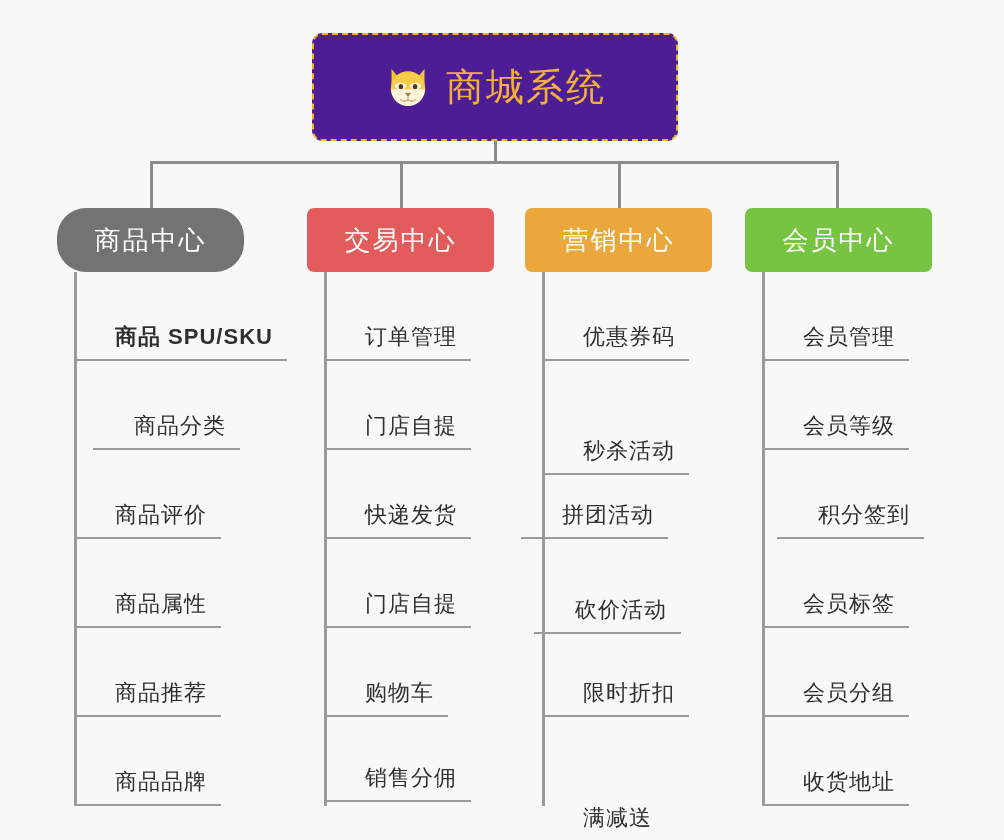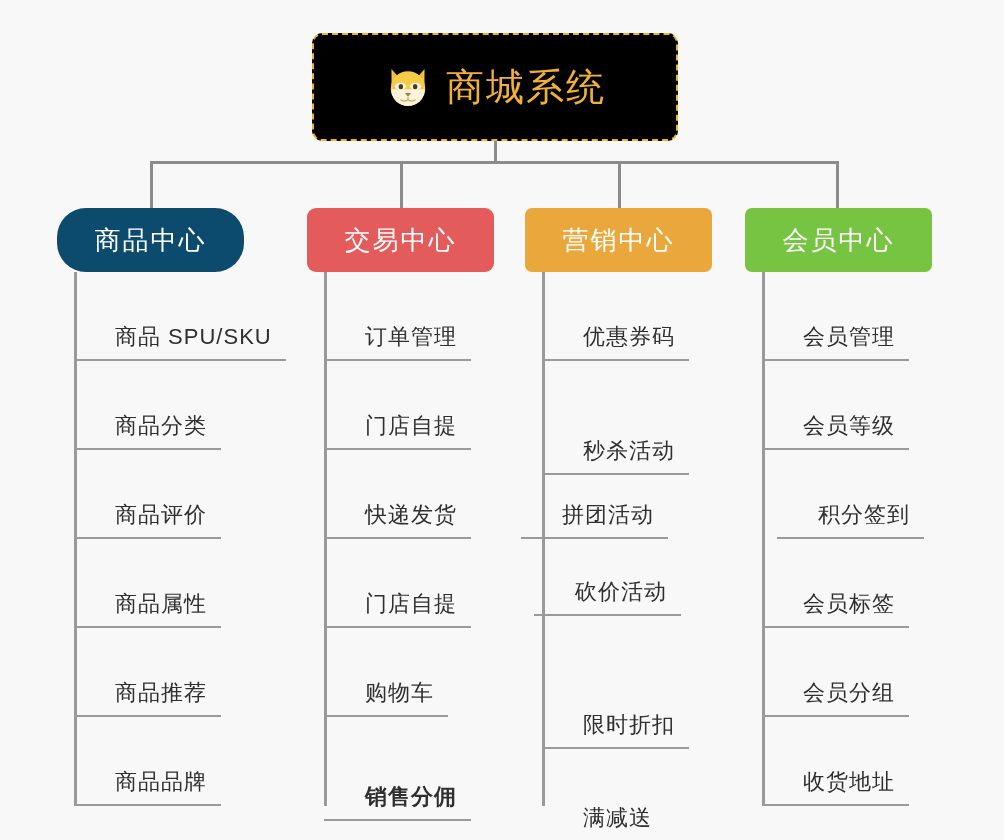--- a/index.html
+++ b/index.html
@@ -112,21 +112,21 @@
     letter-spacing: 1px;
     display: inline-block;
     padding-left: 33px;
   }
 </style>
 </head>
 <body style="background: rgb(248, 248, 248);">
 
 <div id="canvas">
 
-  <div class="root-node" style="border-color: rgb(240, 180, 41); background: #000000;">
+  <div class="root-node" style="border-color: rgb(240, 180, 41); background: #4c1d95;">
     <svg class="dog-icon" viewBox="0 0 64 64">
       <path d="M10 8 L10 30 L22 22 Z" fill="#f5c342"></path>
       <path d="M54 8 L54 30 L42 22 Z" fill="#f5c342"></path>
       <path d="M13 13 L13 27 L21 22 Z" fill="#efb730"></path>
       <path d="M51 13 L51 27 L43 22 Z" fill="#efb730"></path>
       <circle cx="32" cy="34" r="23" fill="#f7cb45"></circle>
       <path d="M9.6 35 a22.4 22.4 0 0 0 44.8 0 z" fill="#fdf3db"></path>
       <ellipse cx="22" cy="31" rx="7.5" ry="4.6" fill="#fdf6e4"></ellipse>
       <ellipse cx="42" cy="31" rx="7.5" ry="4.6" fill="#fdf6e4"></ellipse>
       <ellipse cx="22.5" cy="31.5" rx="3.1" ry="3.4" fill="#4a3a21"></ellipse>
@@ -139,39 +139,39 @@
     <span class="root-label" style="color: rgb(242, 176, 58);">商城系统</span>
   </div>
 
   <div class="conn conn-v" style="left: 494px; top: 141px; height: 22px; background: rgb(140, 140, 140);"></div>
   <div class="conn conn-h" style="left: 150px; top: 161px; width: 688px; background: rgb(140, 140, 140);"></div>
   <div class="conn conn-v" style="left: 150px; top: 161px; height: 48px; background: rgb(140, 140, 140);"></div>
   <div class="conn conn-v" style="left: 400px; top: 161px; height: 48px; background: rgb(140, 140, 140);"></div>
   <div class="conn conn-v" style="left: 618px; top: 161px; height: 48px; background: rgb(140, 140, 140);"></div>
   <div class="conn conn-v" style="left: 836px; top: 161px; height: 48px; background: rgb(140, 140, 140);"></div>
 
-  <div class="cat-box" style="left: 57px; background: #0c4a6e; border-radius: 29px;">
+  <div class="cat-box" style="left: 57px; background: #737373; border-radius: 29px;">
     <span class="cat-label">商品中心</span>
   </div>
-  <div class="cat-box" style="left: 307px; background: rgb(227, 91, 91); border-radius: 9px;">
+  <div class="cat-box" style="left: 307px; background: rgb(227, 91, 91);">
     <span class="cat-label">交易中心</span>
   </div>
   <div class="cat-box" style="left: 525px; background: rgb(234, 168, 60);">
     <span class="cat-label">营销中心</span>
   </div>
   <div class="cat-box" style="left: 745px; background: rgb(118, 196, 66);">
     <span class="cat-label">会员中心</span>
   </div>
 
   <div class="column" style="left:74px;">
     <div class="col-spine" style="height: 534px;"></div>
-  <div class="leaf" style="top: 0px;">
+  <div class="leaf" style="top: 0px; font-weight: bold;">
         <div class="leaf-inner"><span class="leaf-text">商品 SPU/SKU</span></div>
       </div>
-      <div class="leaf" style="top: 89px;">
+      <div class="leaf" style="top: 89px; margin-left: 19px;">
         <div class="leaf-inner"><span class="leaf-text">商品分类</span></div>
       </div>
       <div class="leaf" style="top: 178px;">
         <div class="leaf-inner"><span class="leaf-text">商品评价</span></div>
       </div>
       <div class="leaf" style="top: 267px; justify-content: flex-end;">
         <div class="leaf-inner"><span class="leaf-text">商品属性</span></div>
       </div>
       <div class="leaf" style="top: 356px;">
         <div class="leaf-inner"><span class="leaf-text">商品推荐</span></div>
@@ -190,39 +190,39 @@
       </div>
       <div class="leaf" style="top: 178px;">
         <div class="leaf-inner"><span class="leaf-text">快递发货</span></div>
       </div>
       <div class="leaf" style="top: 267px;">
         <div class="leaf-inner"><span class="leaf-text">门店自提</span></div>
       </div>
       <div class="leaf" style="top: 356px;">
         <div class="leaf-inner"><span class="leaf-text">购物车</span></div>
       </div>
-      <div class="leaf" style="top: 460px; font-weight: bold;">
+      <div class="leaf" style="top: 441px;">
         <div class="leaf-inner"><span class="leaf-text">销售分佣</span></div>
       </div>
     </div>
   <div class="column" style="left:542px;">
     <div class="col-spine" style="height: 534px;"></div>
   <div class="leaf" style="top: 0px;">
         <div class="leaf-inner"><span class="leaf-text">优惠券码</span></div>
       </div>
       <div class="leaf" style="top: 89px; margin-top: 25px;">
         <div class="leaf-inner"><span class="leaf-text">秒杀活动</span></div>
       </div>
       <div class="leaf" style="top: 178px; padding-left: 12px;">
         <div class="leaf-inner"><span class="leaf-text">拼团活动</span></div>
       </div>
-      <div class="leaf" style="top: 255px; padding-left: 25px;">
+      <div class="leaf" style="top: 273px; padding-left: 25px;">
         <div class="leaf-inner"><span class="leaf-text">砍价活动</span></div>
       </div>
-      <div class="leaf" style="top: 356px; margin-top: 32px;">
+      <div class="leaf" style="top: 356px;">
         <div class="leaf-inner"><span class="leaf-text">限时折扣</span></div>
       </div>
       <div class="leaf" style="top: 445px; margin-top: 36px;">
         <div class="leaf-inner"><span class="leaf-text">满减送</span></div>
       </div>
     </div>
   <div class="column" style="left:762px;">
     <div class="col-spine" style="height: 534px;"></div>
   <div class="leaf" style="top: 0px;">
         <div class="leaf-inner"><span class="leaf-text">会员管理</span></div>

